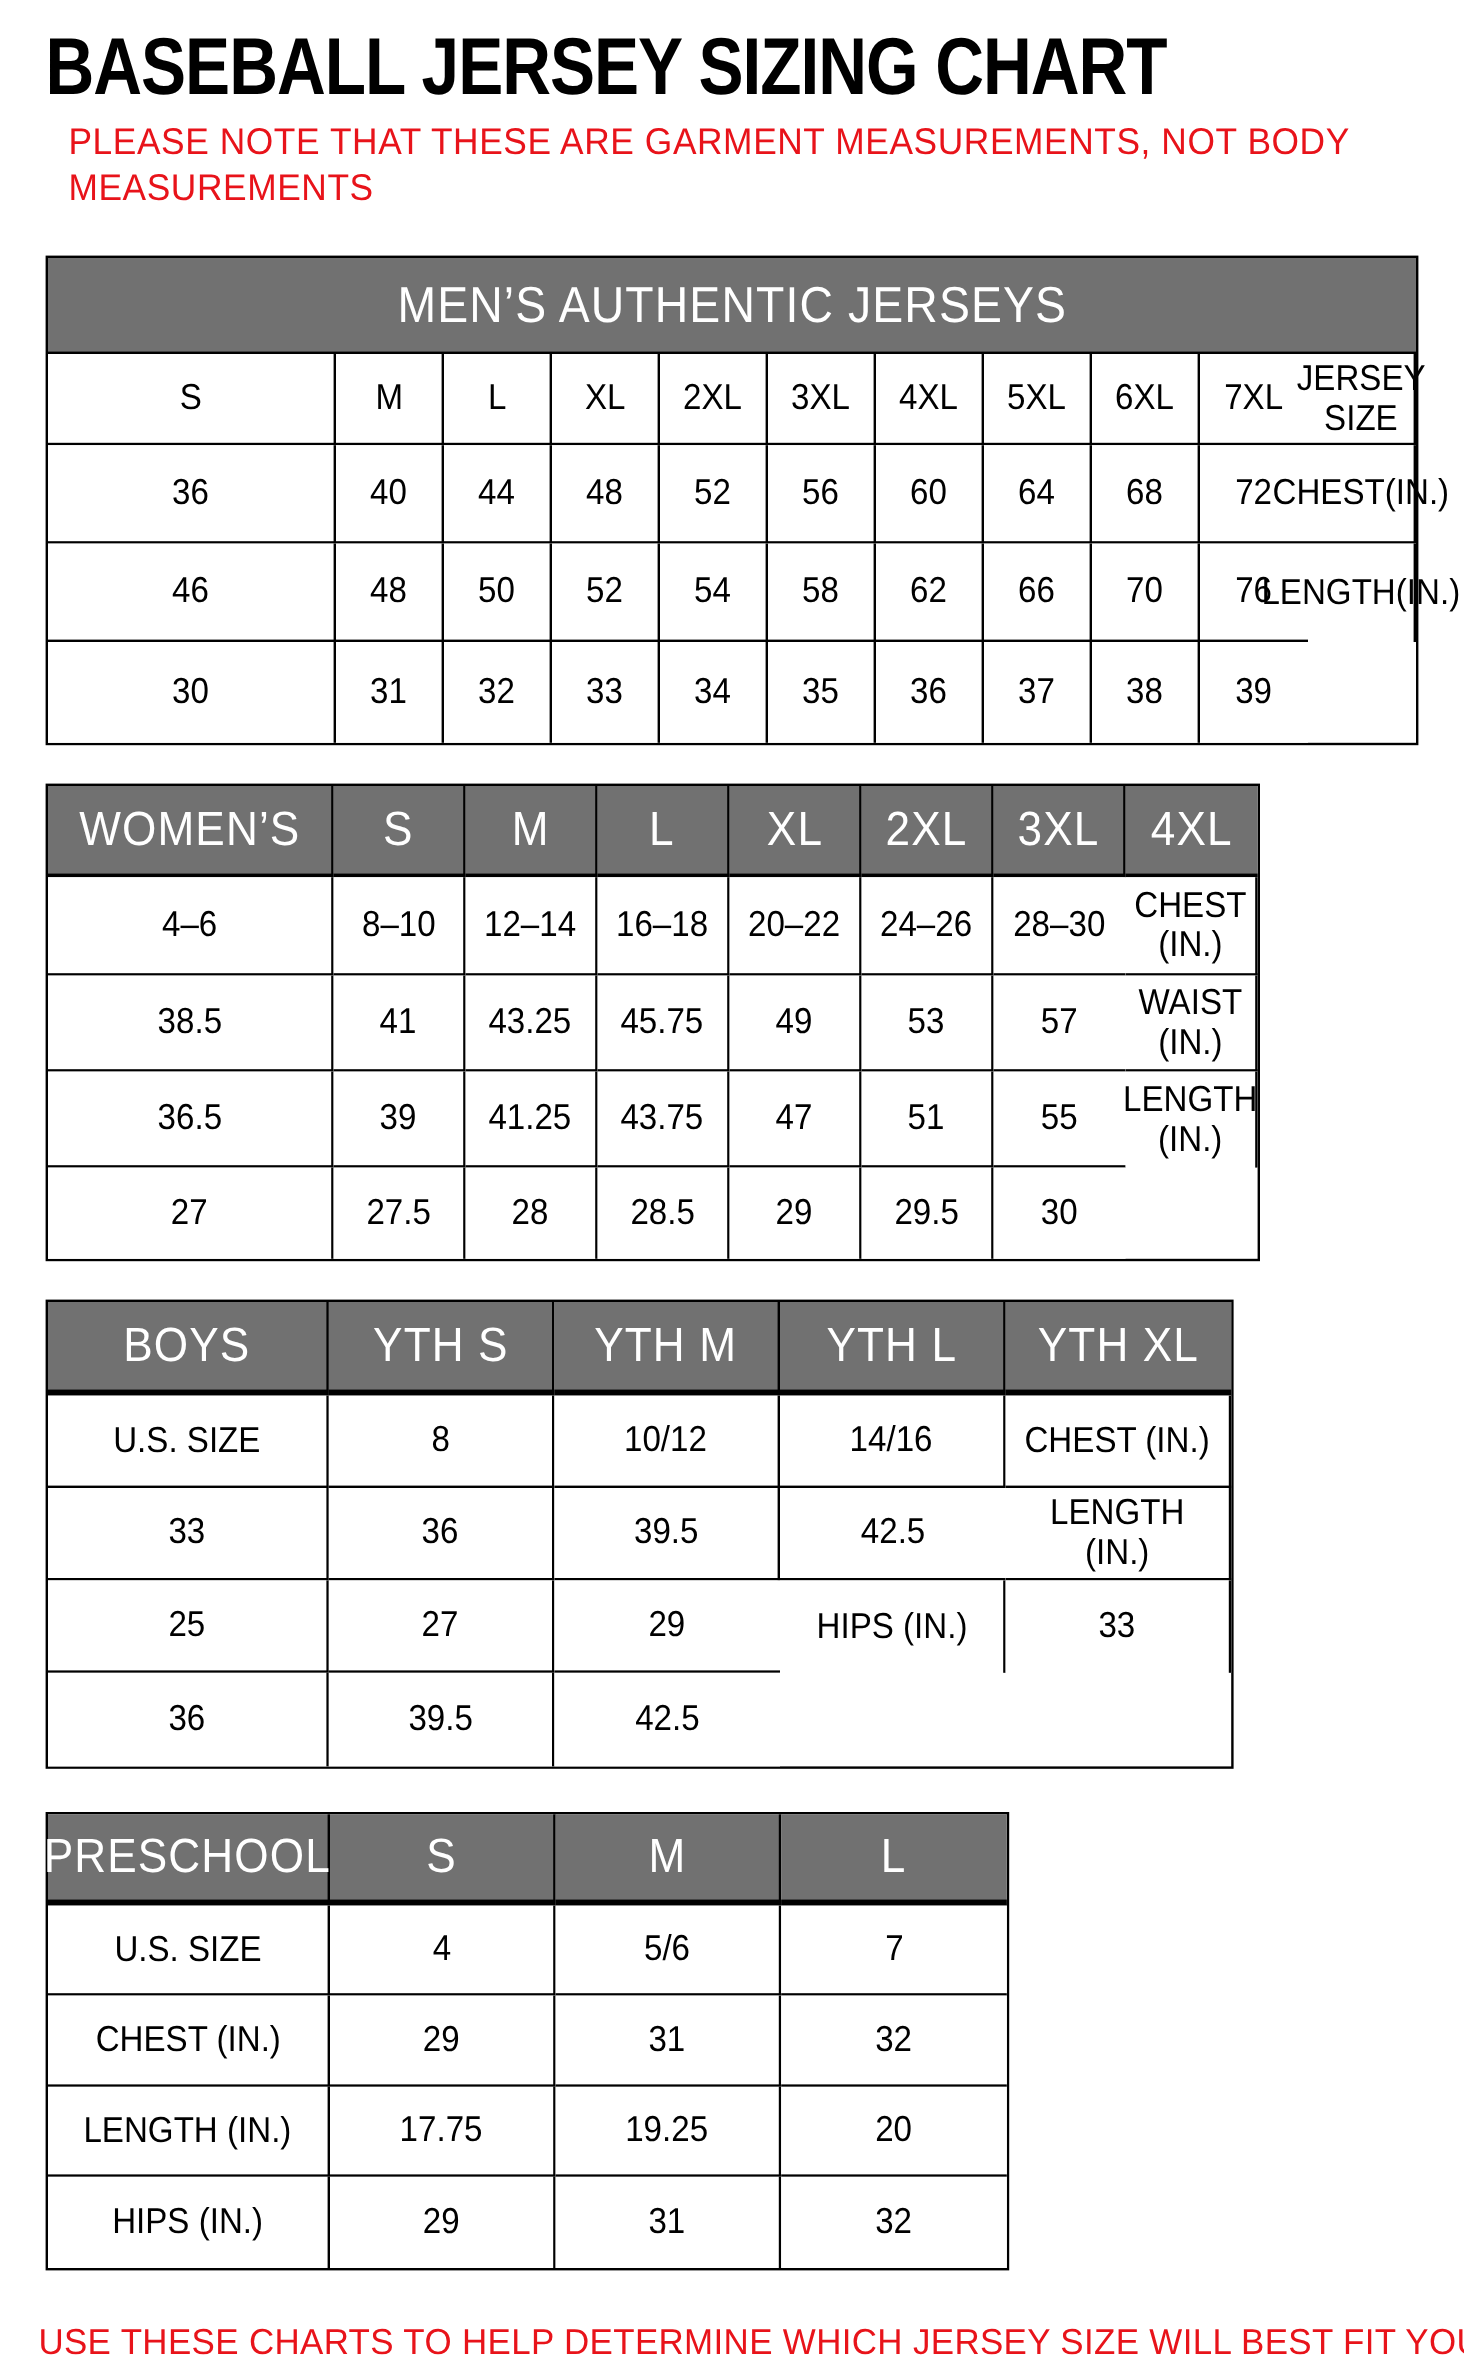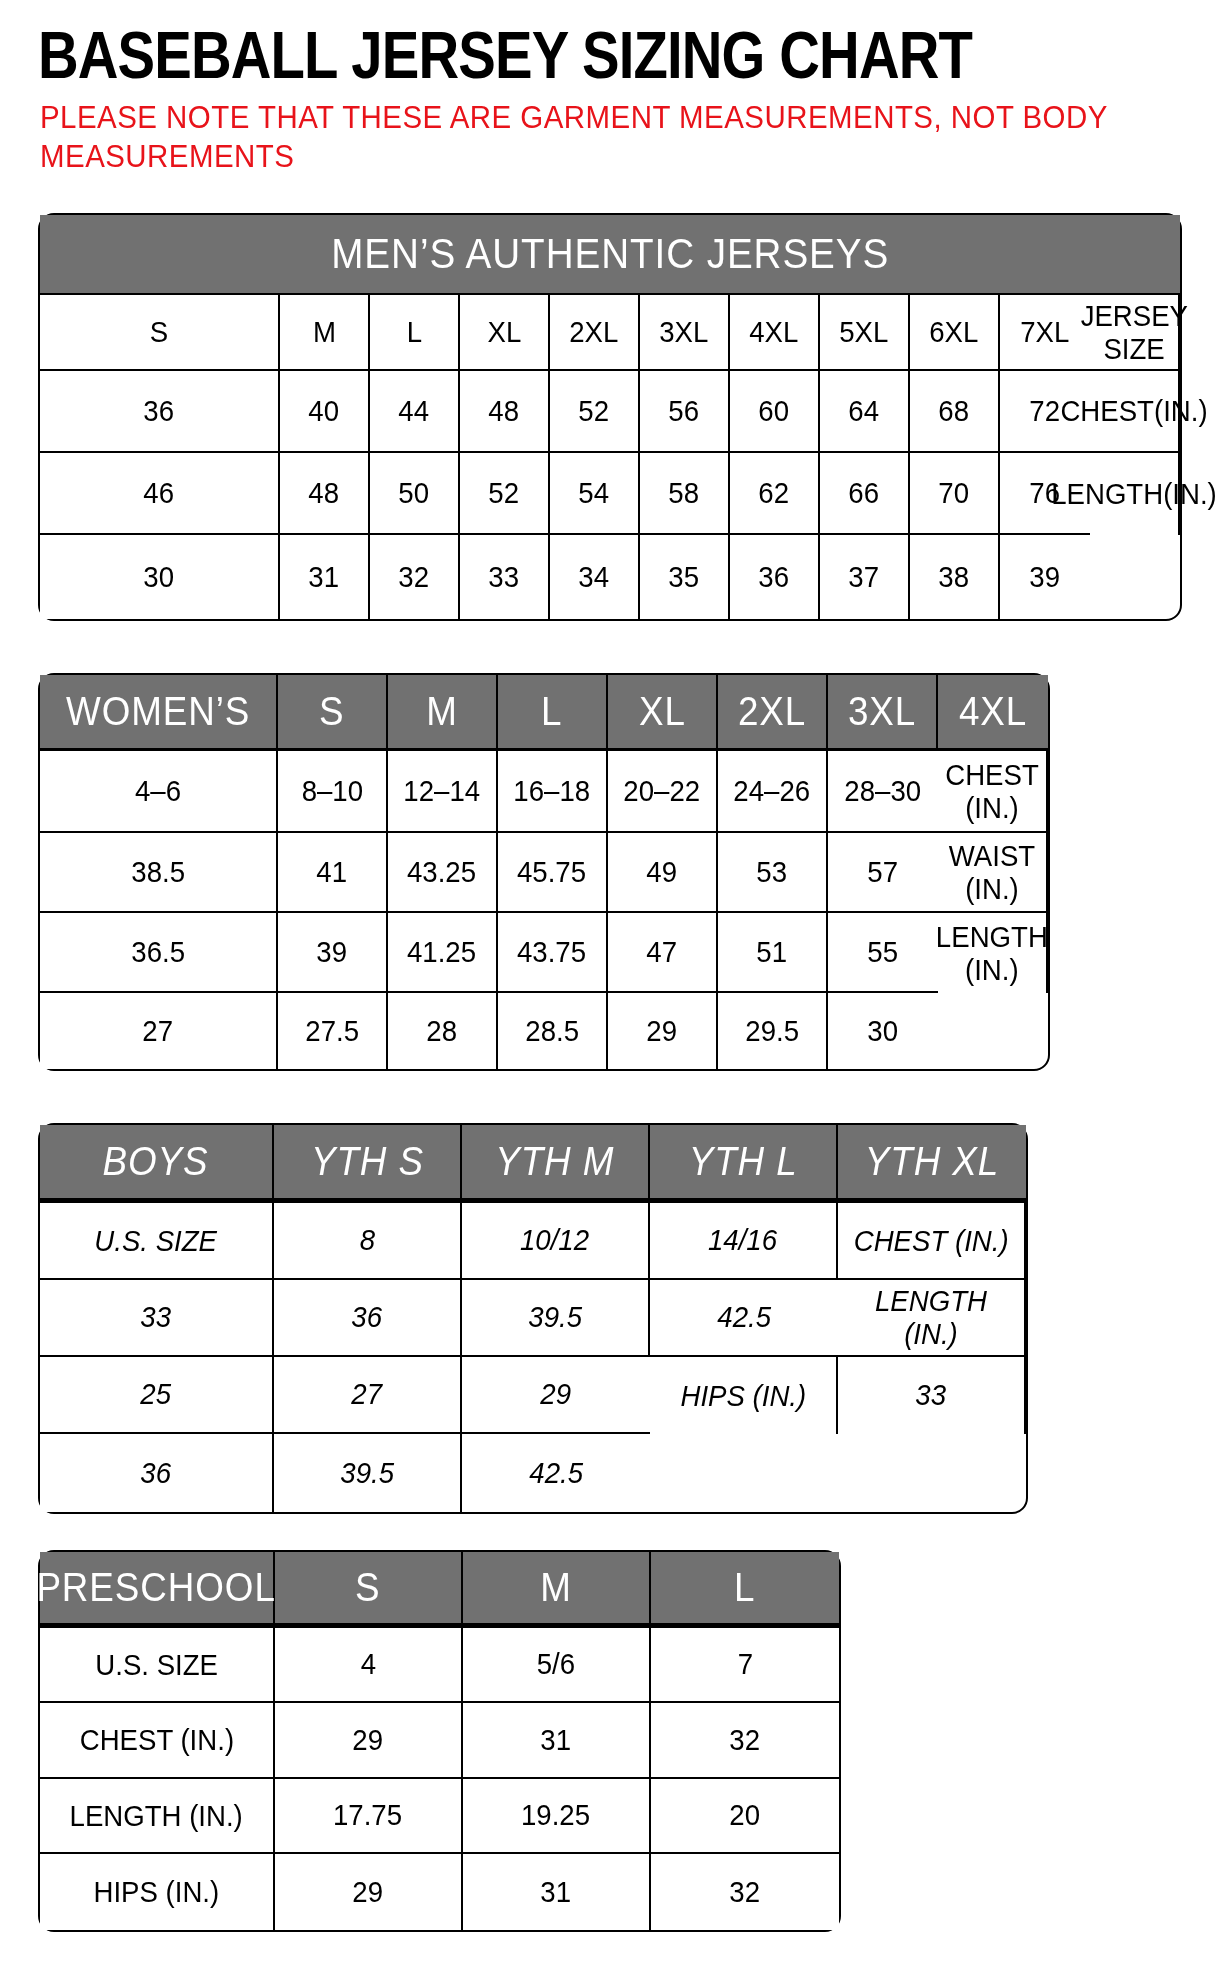--- a/index.html
+++ b/index.html
@@ -13,54 +13,54 @@
   
   .title{
     margin:2px 0 10px 0;
     font-size:64px;font-weight:bold;line-height:1.05;
     white-space:nowrap;
   }
   .title .t{display:inline-block;transform:scaleX(0.88) scaleY(1.05);transform-origin:left center;letter-spacing:-1px;}
 
   
   .note{color:#e8131a;font-size:31px;line-height:1.25;margin:0 0 36px 2px;}
-  .note .line{display:block;}
+  .note .line{display:block;margin-left:17px;}
   .note .t{display:inline-block;transform:scaleX(0.95);transform-origin:left center;letter-spacing:0.5px;white-space:nowrap;}
 
   .footer-note{color:#e8131a;font-size:30px;margin:44px 0 0 -6px;}
   .footer-note .t{display:inline-block;transform:scaleX(0.97);transform-origin:left center;letter-spacing:0.3px;white-space:nowrap;}
 
   
   .tbl{
     display:grid;
     border:2px solid #000;
     width:max-content;
     background:#fff;
   }
-  .tbl{margin:0 0 52px 0;border-radius:16px;}
+  .tbl{margin:0 0 32px 0;}
   .cell{
     display:flex;align-items:center;justify-content:center;
     border-right:2px solid #000;border-bottom:2px solid #000;
     box-sizing:border-box;
     font-size:30px;
     background:#fff;
   }
   .cell .t{display:inline-block;transform:scaleX(0.92);transform-origin:center center;text-align:center;}
   .cell.no-r{border-right:none;}
   .cell.no-b{border-bottom:none;}
   .cell.banner{
     background:#717171;color:#fff;font-size:40px;
   }
   .cell.banner .t{letter-spacing:1px;}
   .cell.span-all{grid-column:1 / -1;font-size:42px;}
   .cell.label .t{white-space:pre-line;line-height:1.1;}
 
   .tbl-mens{grid-template-columns:240px repeat(10,90px);grid-template-rows:80px 76px 82px 82px 84px;}
   .tbl-womens{grid-template-columns:238px repeat(7,110px);grid-template-rows:76px 82px 80px 80px 76px;}
-  .tbl-boys{grid-template-columns:234px repeat(4,188px);grid-template-rows:78px 77px 77px 77px 78px;margin-bottom:36px;font-style:italic;}
+  .tbl-boys{grid-template-columns:234px repeat(4,188px);grid-template-rows:78px 77px 77px 77px 78px;margin-bottom:36px;}
   .tbl-preschool{grid-template-columns:235px repeat(3,188px);grid-template-rows:76px 75px 76px 75px 76px;margin-bottom:0;}
 
   
   .tbl-boys .cell.banner,.tbl-preschool .cell.banner{border-bottom-width:5px;}
   .tbl-womens .cell.banner{border-bottom-width:3px;}
 </style>
 </head>
 <body>
 
 <div class="page">

